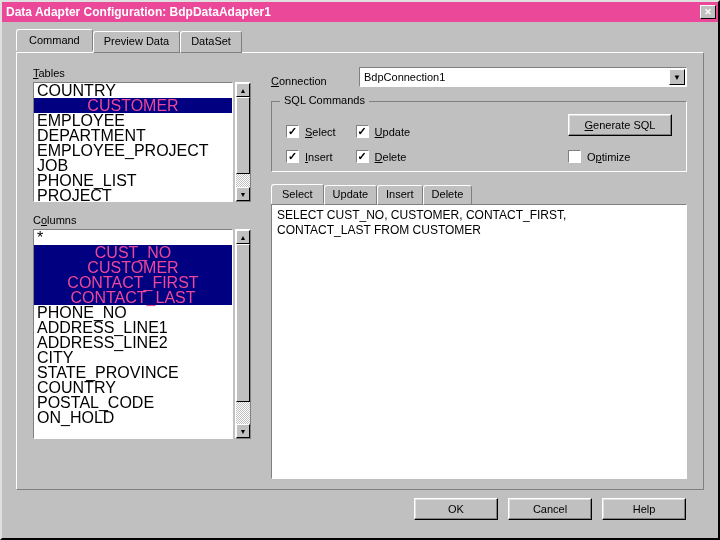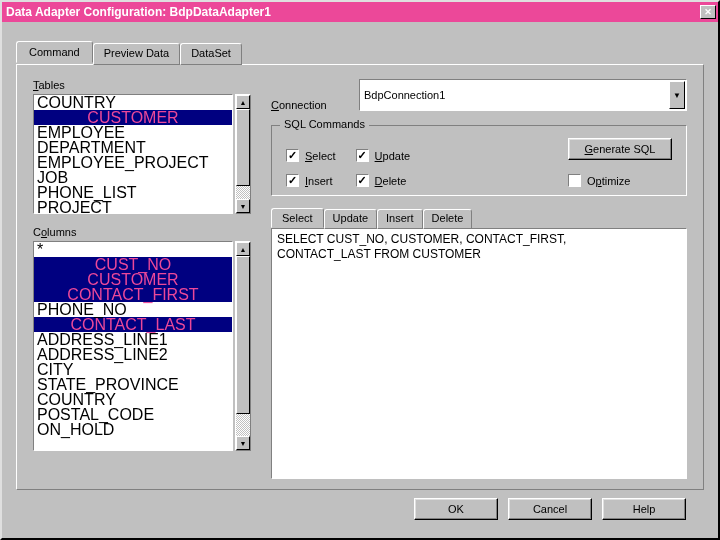--- a/index.html
+++ b/index.html
@@ -42,21 +42,20 @@
   border-color: #fff #000 #000 #fff;
   font-size: 9px;
   display: flex; align-items: center; justify-content: center;
   cursor: pointer;
 }
 .dialog-body {
   flex: 1;
   padding: 8px 14px 8px 14px;
   display: flex;
   flex-direction: column;
-  margin-top: 12px;
 }
 .tabstrip {
   display: flex;
   position: relative;
   top: 1px;
 }
 .tab {
   padding: 3px 10px 3px 10px;
   border: 1px solid;
   border-color: #fff #808080 #808080 #fff;
@@ -132,21 +131,21 @@
   position: absolute; top: 0; left: 0; right: 0;
   border: 1px solid;
   border-color: #fff #000 #000 #fff;
   background: #c0c0c0;
 }
 .gap { height: 12px; }
 .conn-row { display: flex; align-items: flex-end; gap: 8px; margin-bottom: 14px; }
 .conn-label { width: 80px; }
 .combo {
   flex: 1;
-  height: 32px;
+  height: 20px;
   border: 1px solid;
   border-color: #808080 #fff #fff #808080;
   background: #fff;
   display: flex; align-items: center;
   position: relative;
   padding-left: 4px;
 }
 .combo-btn {
   position: absolute; right: 1px; top: 1px; bottom: 1px;
   width: 16px;
@@ -260,22 +259,22 @@
 
         <div class="gap"></div>
 
         <div class="list-label">C<span class="underline-accel">o</span>lumns</div>
         <div class="listbox-wrap">
           <div class="listbox columns-list" id="columns-list">
               <div class="item">*</div>
               <div class="item selected">CUST_NO</div>
               <div class="item selected">CUSTOMER</div>
               <div class="item selected">CONTACT_FIRST</div>
+              <div class="item selected">CONTACT_LAST</div>
               <div class="item">PHONE_NO</div>
-              <div class="item selected">CONTACT_LAST</div>
               <div class="item">ADDRESS_LINE1</div>
               <div class="item">ADDRESS_LINE2</div>
               <div class="item">CITY</div>
               <div class="item">STATE_PROVINCE</div>
               <div class="item">COUNTRY</div>
               <div class="item">POSTAL_CODE</div>
               <div class="item">ON_HOLD</div>
             </div>
           <div class="scrollbar">
             <div class="sb-btn">▲</div>

